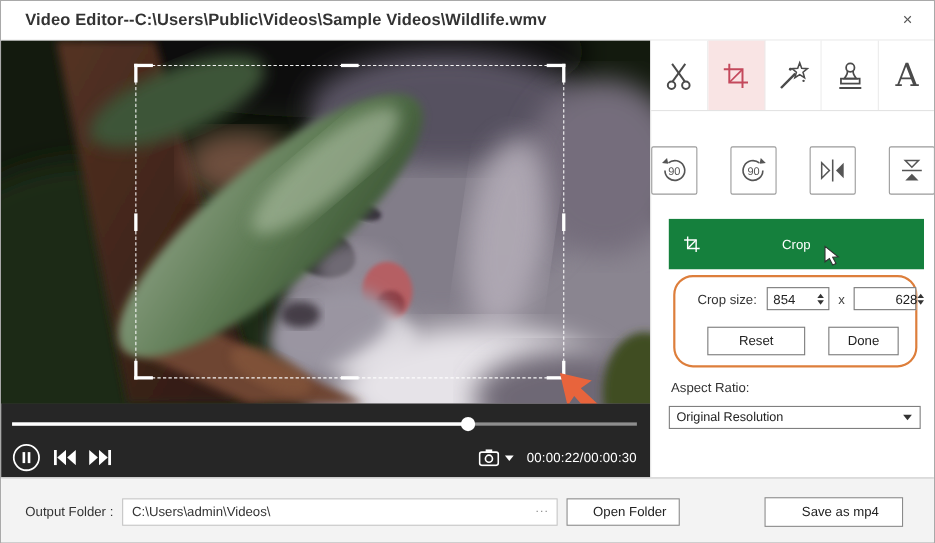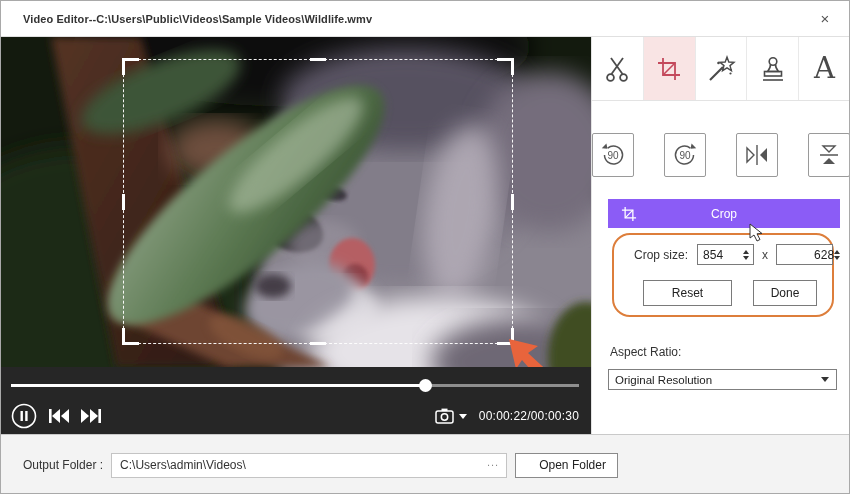--- a/index.html
+++ b/index.html
@@ -1,21 +1,21 @@
 <!DOCTYPE html>
 <html><head>
 <meta charset="utf-8">
 <style>
   * { margin:0; padding:0; box-sizing:border-box; }
   html,body { background:#fff; font-family:"Liberation Sans",sans-serif; }
   .window { position:relative; width:850px; height:494px; border:1px solid #a9a9a9; background:#fff; overflow:hidden; }
 
   
   .titlebar { position:absolute; left:0; top:0; width:100%; height:36px; background:#fff; border-bottom:1px solid #e0e0e0; display:flex; align-items:center; }
-  .titlebar .title { margin-left:22px; font-size:11px; font-weight:700; color:#333; letter-spacing:.1px; }
+  .titlebar .title { margin-left:22px; font-size:15px; font-weight:700; color:#333; letter-spacing:.1px; }
   .titlebar .close { position:absolute; right:14px; top:8px; width:20px; height:20px; text-align:center; line-height:20px; font-size:15px; color:#555; cursor:pointer; }
 
   
   .stage { position:absolute; left:0; top:36px; width:590px; height:397px; }
   .canvas { position:relative; width:590px; height:330px; background:#10150b; overflow:hidden; }
   .canvas svg.scene { position:absolute; left:0; top:0; }
 
   
   .crop-box { position:absolute; left:122px; top:22px; width:390px; height:285px; border:1px dashed rgba(255,255,255,.95); }
   .ck { position:absolute; background:#fff; }
@@ -46,21 +46,21 @@
   .tabs { display:flex; height:64px; border-bottom:1px solid #e3e3e3; }
   .tab { flex:1; display:flex; align-items:center; justify-content:center; border-right:1px solid #e9e9e9; cursor:pointer; background:#fff; }
   .tab:last-child { border-right:none; }
   .tab.active { background:#f9e4e4; }
   .tab .glyphA { font-family:"DejaVu Serif","Liberation Serif",serif; font-size:29px; color:#4a4a4a; line-height:1; }
 
   .rot-row { display:flex; justify-content:center; gap:30px; margin-top:32px;text-align:center; }
   .rot-btn { width:44px; height:44px; background:#fff; border:1px solid #9a9a9a; border-radius:2px; display:flex; align-items:center; justify-content:center; cursor:pointer; }
 
   .crop-panel { position:absolute; left:16px; top:162px; width:232px; }
-  .panel-head { position:relative; height:29px; background:#8b5cf6; display:flex; align-items:center; }
+  .panel-head { position:relative; height:46px; background:#15803d; display:flex; align-items:center; }
   .panel-head .ph-icon { margin-left:12px; }
   .panel-head .ph-title { position:absolute; left:0; right:0; text-align:center; color:#fff; font-size:12px; }
   .panel-body { position:relative; height:95px; background:#fff; }
   .annot-ring { position:absolute; left:4px; top:5px; width:222px; height:84px; border:2px solid #dd7e3b; border-radius:18px; pointer-events:none; }
   .size-row { position:absolute; left:0; top:16px; width:100%; display:flex; align-items:center; }
   .size-label { margin-left:26px; font-size:12px; color:#333; }
   .spin { display:flex; align-items:center; width:57px; height:21px; border:1px solid #7a7a7a; background:#fff; margin-left:9px; }
   .spin .num { flex:1; font-size:12px; color:#222; padding-left:5px; }
   .spin .arrows { width:13px; display:flex; flex-direction:column; align-items:center; gap:2px; padding-right:2px; cursor:pointer; }
   .spin .up { width:0;height:0;border-left:3.5px solid transparent;border-right:3.5px solid transparent;border-bottom:4px solid #333; }
@@ -332,15 +332,16 @@
     </div>
   </div>
 
   <div class="footer">
     <span class="of-label">Output Folder :</span>
     <div class="of-input">
       <input type="text" value="C:\Users\admin\Videos\" style="">
       <span class="of-ellipsis">...</span>
     </div>
     <div class="fbtn open">Open Folder</div>
+    <div class="fbtn save">Save as mp4</div>
   </div>
 
 </div>
 
 </body></html>

